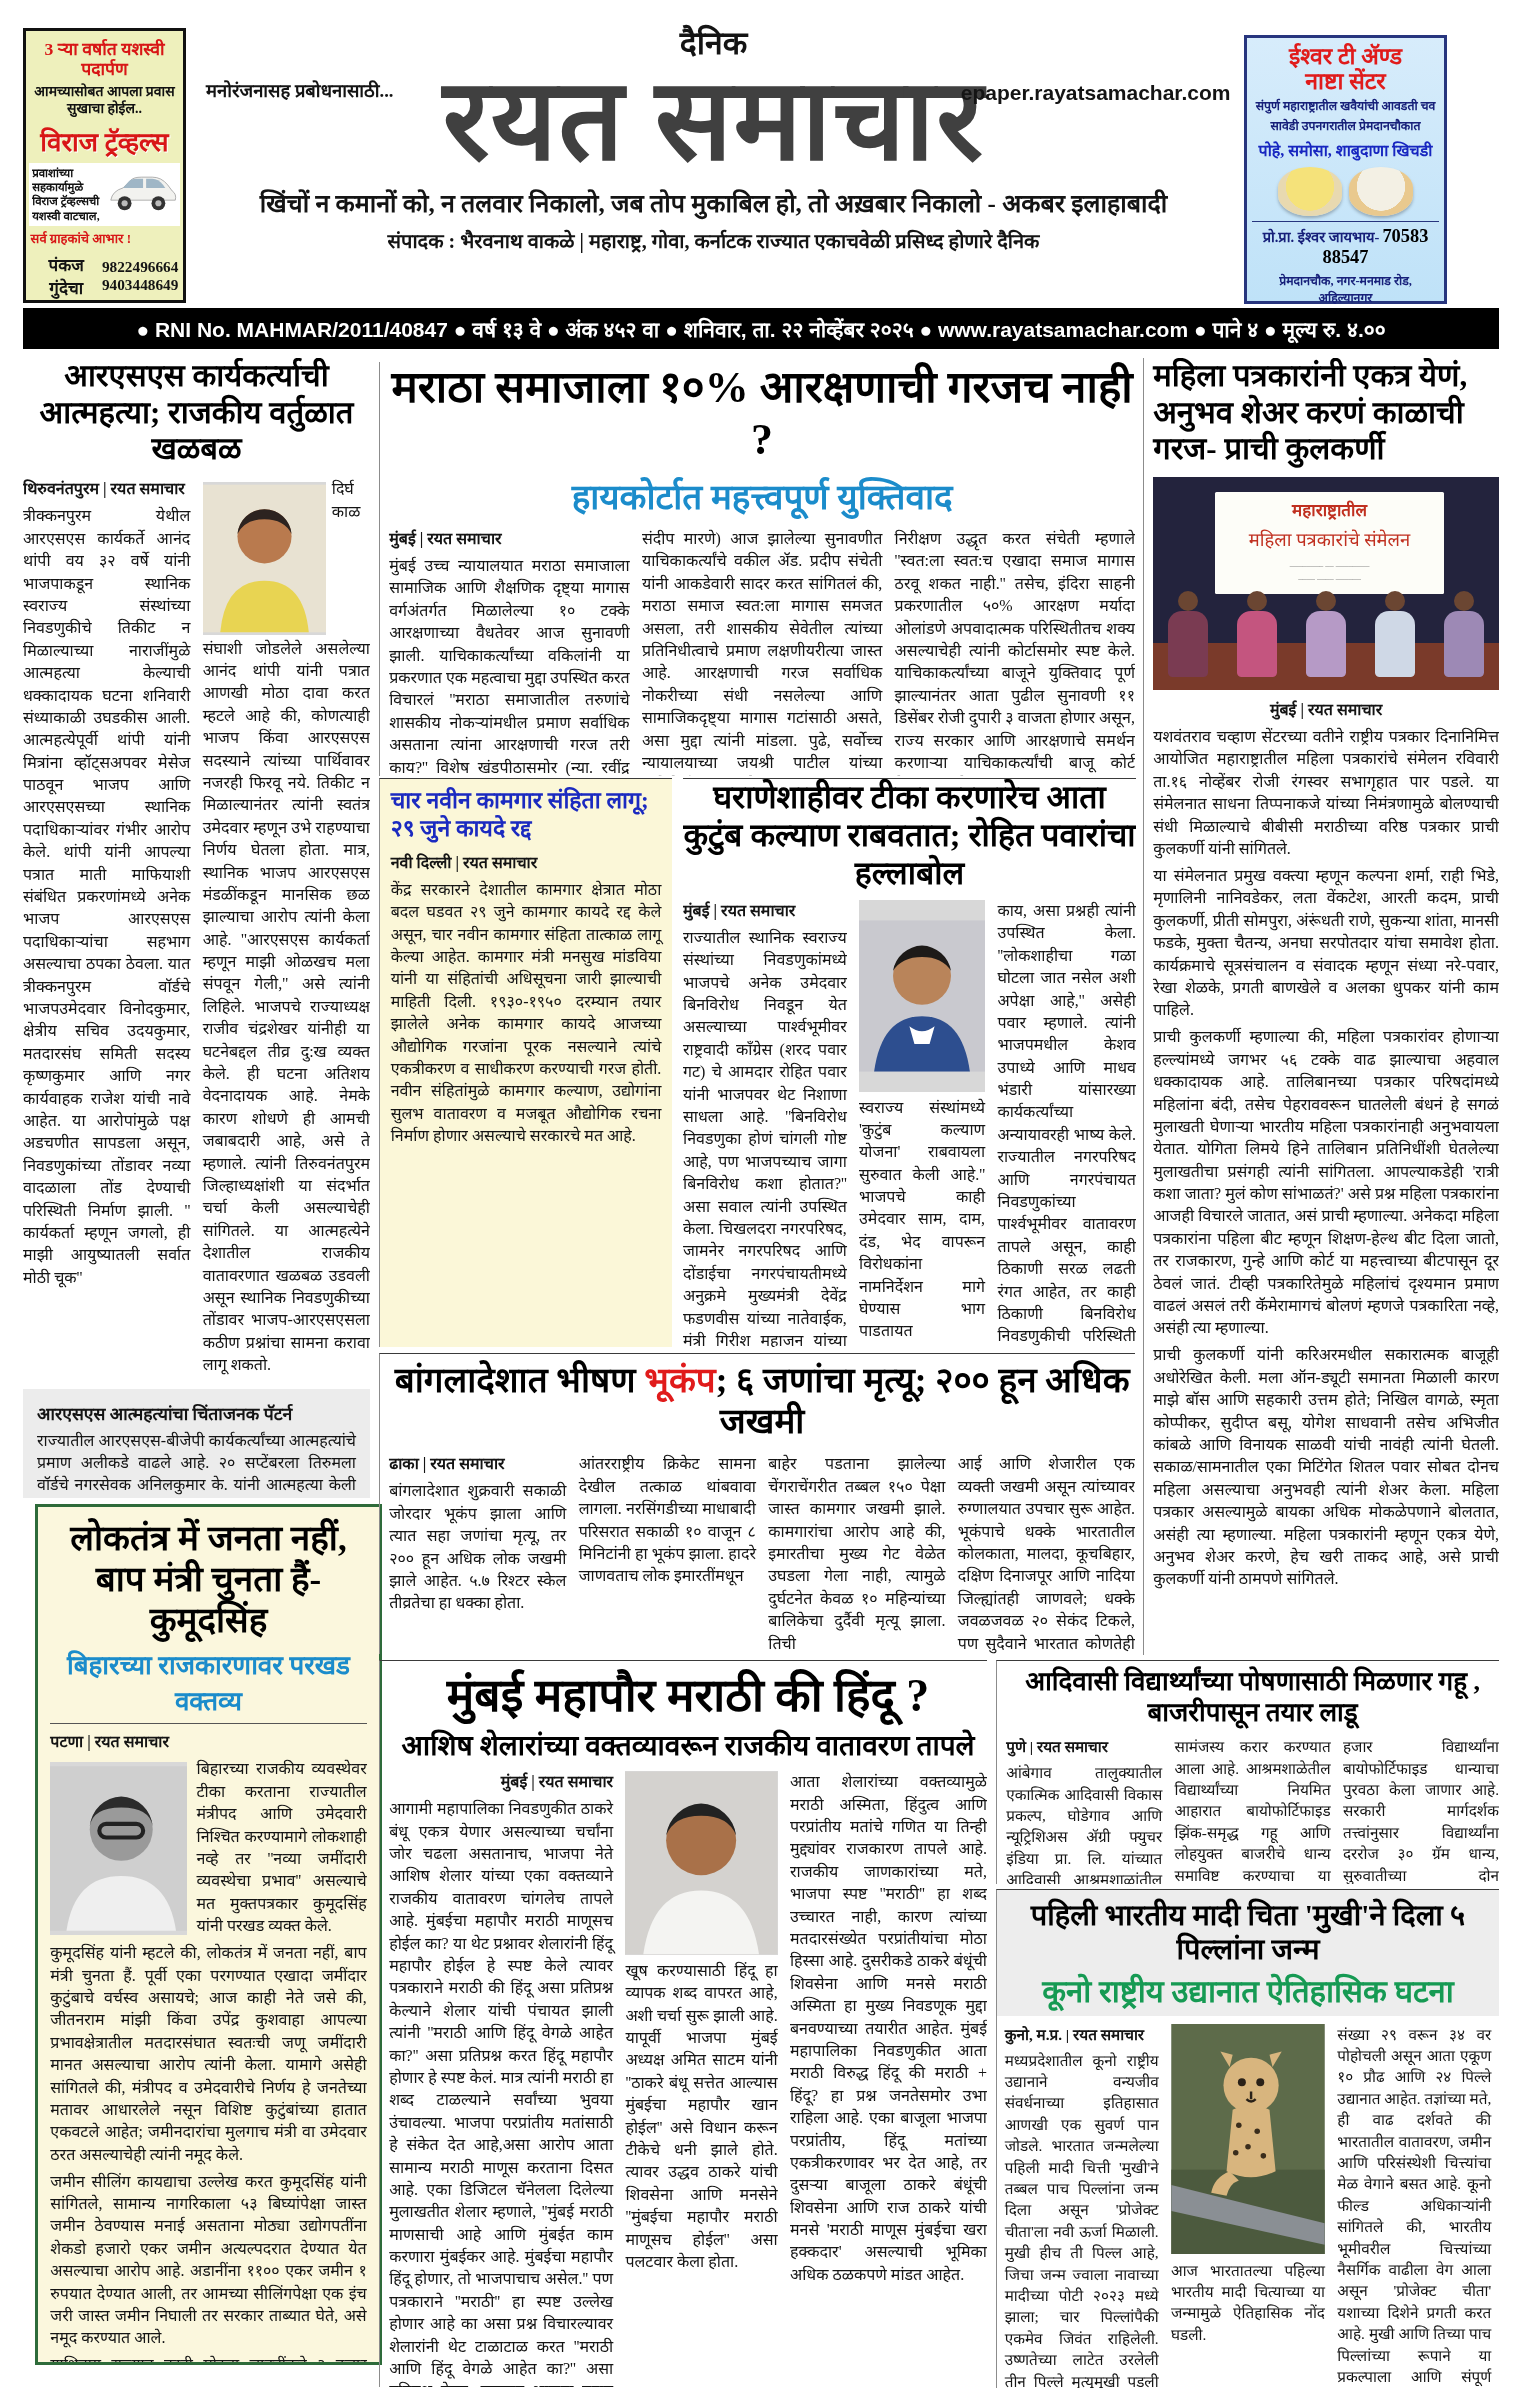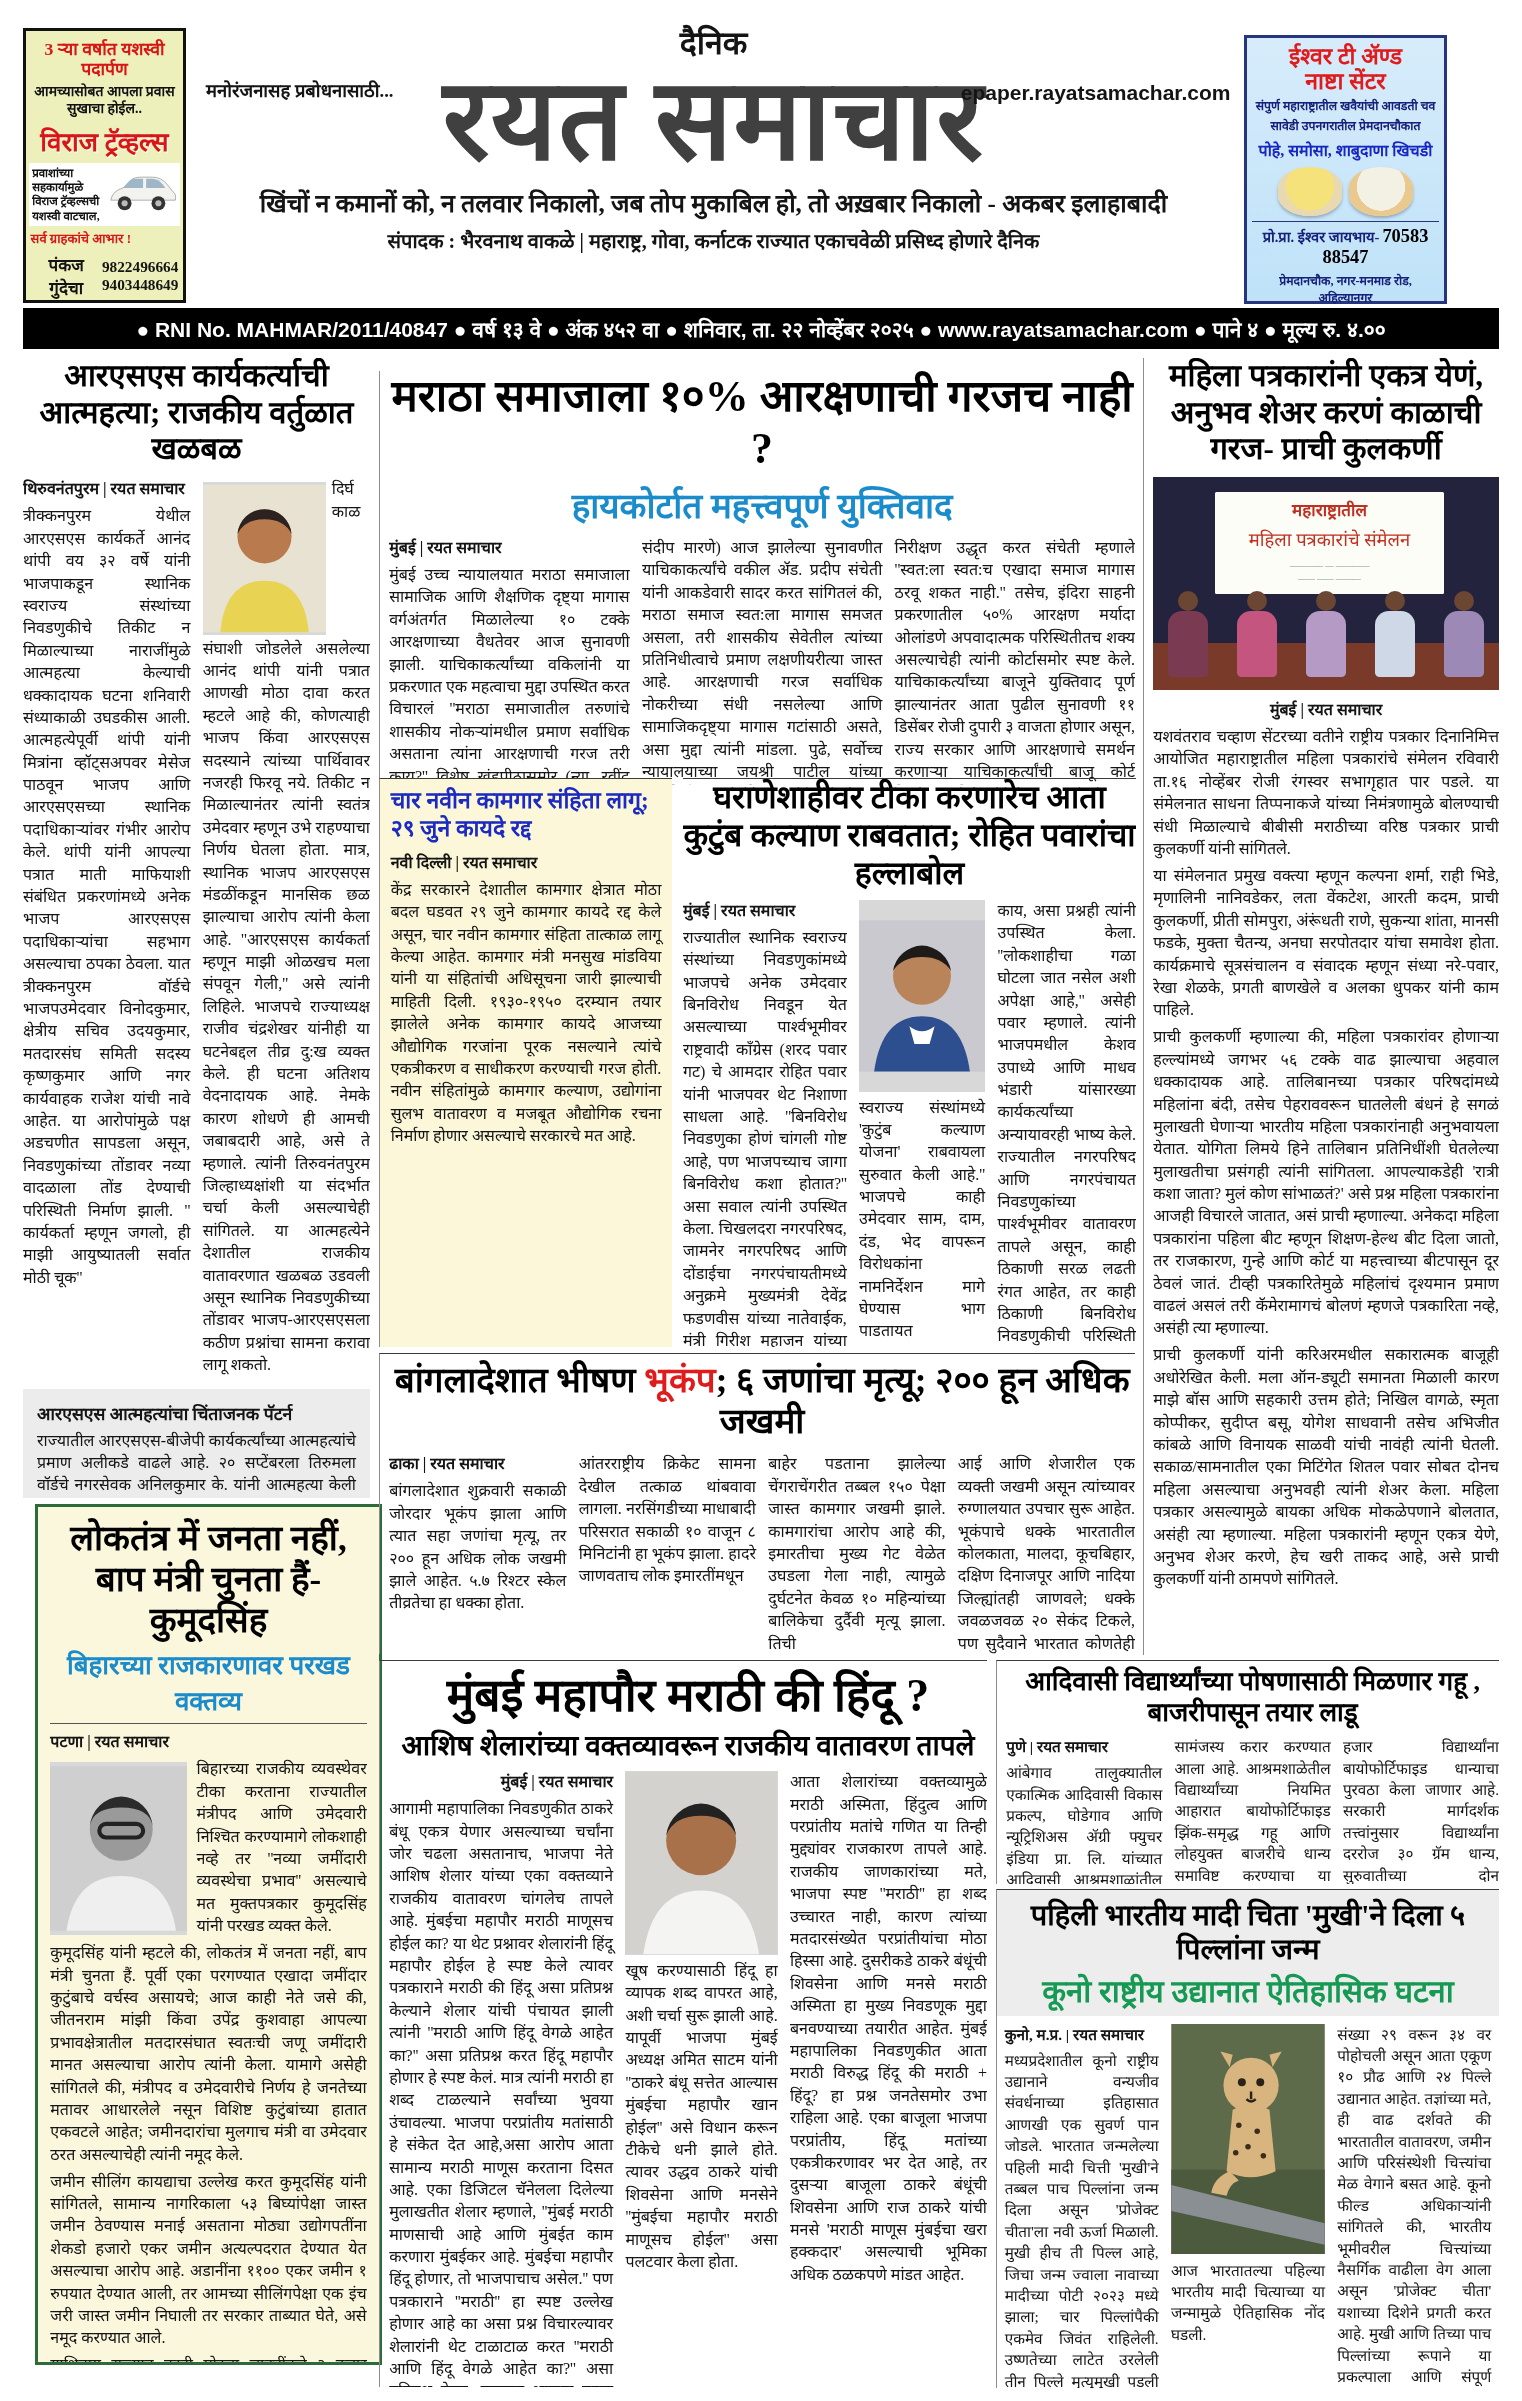--- a/index.html
+++ b/index.html
@@ -173,21 +173,21 @@
             <path d="M12 120 q6-40 40-40 t40 40z" fill="#efefef"></path>
           </svg>
       </div>
       <p>बिहारच्या राजकीय व्यवस्थेवर टीका करताना राज्यातील मंत्रीपद आणि उमेदवारी निश्चित करण्यामागे लोकशाही नव्हे तर ''नव्या जमींदारी व्यवस्थेचा प्रभाव'' असल्याचे मत मुक्तपत्रकार कुमूदसिंह यांनी परखड व्यक्त केले.</p>
       <p>कुमूदसिंह यांनी म्हटले की, लोकतंत्र में जनता नहीं, बाप मंत्री चुनता हैं. पूर्वी एका परगण्यात एखादा जमींदार कुटुंबाचे वर्चस्व असायचे; आज काही नेते जसे की, जीतनराम मांझी किंवा उपेंद्र कुशवाहा आपल्या प्रभावक्षेत्रातील मतदारसंघात स्वतःची जणू जमींदारी मानत असल्याचा आरोप त्यांनी केला. यामागे असेही सांगितले की, मंत्रीपद व उमेदवारीचे निर्णय हे जनतेच्या मतावर आधारलेले नसून विशिष्ट कुटुंबांच्या हातात एकवटले आहेत; जमीनदारांचा मुलगाच मंत्री वा उमेदवार ठरत असल्याचेही त्यांनी नमूद केले.</p>
       <p>जमीन सीलिंग कायद्याचा उल्लेख करत कुमूदसिंह यांनी सांगितले, सामान्य नागरिकाला ५३ बिघ्यांपेक्षा जास्त जमीन ठेवण्यास मनाई असताना मोठ्या उद्योगपतींना शेकडो हजारो एकर जमीन अत्यल्पदरात देण्यात येत असल्याचा आरोप आहे. अडानींना ११०० एकर जमीन १ रुपयात देण्यात आली, तर आमच्या सीलिंगपेक्षा एक इंच जरी जास्त जमीन निघाली तर सरकार ताब्यात घेते, असे नमूद करण्यात आले.</p>
       <p>याशिवाय राज्यात काही मोठ्या व्यक्तींकडे २ हजार एकरांपेक्षा जास्त क्षेत्रामध्ये मोठ्या प्रमाणात फळबागायती प्रकल्प चालविले जात असल्याचेही या वक्तव्यातून सांगण्यात आले. या विधानामुळे बिहारच्या राजकारणातील 'घराणेशाही' आणि 'जमीनदारीसारखे वर्चस्व' या मुद्द्यांवर पुन्हा एकदा चर्चा सुरू झाली आहे.</p>
     </div>
   </div>
 
-  <div class="abs ovh rule-l" style="left:379px;top:371px;width:756px;height:414px;padding-left:9.2px;">
+  <div class="abs ovh rule-l" style="left:379px;top:362px;width:756px;height:414px;padding-left:9.2px;">
     <div class="hl" style="font-size:44px;text-align:center;">मराठा समाजाला १०% आरक्षणाची गरजच नाही ?</div>
     <div class="sub-blue" style="font-size:35px;text-align:center;margin:6.1px 0 9.2px;">हायकोर्टात महत्त्वपूर्ण युक्तिवाद</div>
     <div class="grid3 body">
       <div>
         <p><span class="dl">मुंबई | रयत समाचार</span></p>
         <p>मुंबई उच्च न्यायालयात मराठा समाजाला सामाजिक आणि शैक्षणिक दृष्ट्या मागास वर्गअंतर्गत मिळालेल्या १० टक्के आरक्षणाच्या वैधतेवर आज सुनावणी झाली. याचिकाकर्त्यांच्या वकिलांनी या प्रकरणात एक महत्वाचा मुद्दा उपस्थित करत विचारलं ''मराठा समाजातील तरुणांचे शासकीय नोकऱ्यांमधील प्रमाण सर्वाधिक असताना त्यांना आरक्षणाची गरज तरी काय?'' विशेष खंडपीठासमोर (न्या. रवींद्र घुगे, न्या. एन.जे. जमादार आणि न्या.</p>
       </div>
       <div>
           <p>संदीप मारणे) आज झालेल्या सुनावणीत याचिकाकर्त्यांचे वकील ॲड. प्रदीप संचेती यांनी आकडेवारी सादर करत सांगितलं की, मराठा समाज स्वत:ला मागास समजत असला, तरी शासकीय सेवेतील त्यांच्या प्रतिनिधीत्वाचे प्रमाण लक्षणीयरीत्या जास्त आहे. आरक्षणाची गरज सर्वाधिक नोकरीच्या संधी नसलेल्या आणि सामाजिकदृष्ट्या मागास गटांसाठी असते, असा मुद्दा त्यांनी मांडला. पुढे, सर्वोच्च न्यायालयाच्या जयश्री पाटील यांच्या याचिकेतील महत्वाचे</p>
         </div>
@@ -270,21 +270,21 @@
         </div>
         <p>खूष करण्यासाठी हिंदू हा व्यापक शब्द वापरत आहे, अशी चर्चा सुरू झाली आहे. यापूर्वी भाजपा मुंबई अध्यक्ष अमित साटम यांनी ''ठाकरे बंधू सत्तेत आल्यास मुंबईचा महापौर खान होईल'' असे विधान करून टीकेचे धनी झाले होते. त्यावर उद्धव ठाकरे यांची शिवसेना आणि मनसेने ''मुंबईचा महापौर मराठी माणूसच होईल'' असा पलटवार केला होता.</p>
       </div>
       <div>
           <p>आता शेलारांच्या वक्तव्यामुळे मराठी अस्मिता, हिंदुत्व आणि परप्रांतीय मतांचे गणित या तिन्ही मुद्द्यांवर राजकारण तापले आहे. राजकीय जाणकारांच्या मते, भाजपा स्पष्ट ''मराठी'' हा शब्द उच्चारत नाही, कारण त्यांच्या मतदारसंख्येत परप्रांतीयांचा मोठा हिस्सा आहे. दुसरीकडे ठाकरे बंधूंची शिवसेना आणि मनसे मराठी अस्मिता हा मुख्य निवडणूक मुद्दा बनवण्याच्या तयारीत आहेत. मुंबई महापालिका निवडणुकीत आता मराठी विरुद्ध हिंदू की मराठी + हिंदू? हा प्रश्न जनतेसमोर उभा राहिला आहे. एका बाजूला भाजपा परप्रांतीय, हिंदू मतांच्या एकत्रीकरणावर भर देत आहे, तर दुसऱ्या बाजूला ठाकरे बंधूंची शिवसेना आणि राज ठाकरे यांची मनसे 'मराठी माणूस मुंबईचा खरा हक्कदार' असल्याची भूमिका अधिक ठळकपणे मांडत आहेत.</p>
         </div>
     </div>
   </div>
 
   <div class="abs ovh rule-l" style="left:1143px;top:358px;width:356px;height:1297px;padding-left:9.2px;">
-    <div class="hl" style="font-size:31px;text-align:center;">महिला पत्रकारांनी एकत्र येणं, अनुभव शेअर करणं काळाची गरज- प्राची कुलकर्णी</div>
+    <div class="hl" style="font-size:31px;text-align:left;">महिला पत्रकारांनी एकत्र येणं, अनुभव शेअर करणं काळाची गरज- प्राची कुलकर्णी</div>
     <div class="photo panel" style="width:100%;height:213px;margin-top:9.2px;">
       <div class="stage-banner">
         <div class="b1">महाराष्ट्रातील</div>
         <div class="b2">महिला पत्रकारांचे संमेलन</div>
         <div class="b3">________ __ ________<br>____ ____ ______</div>
       </div>
       <div class="figures">
         <div class="person" style="background:#7a3b52;"></div>
         <div class="person" style="background:#c4557f;"></div>
         <div class="person" style="background:#b69ac6;"></div>

